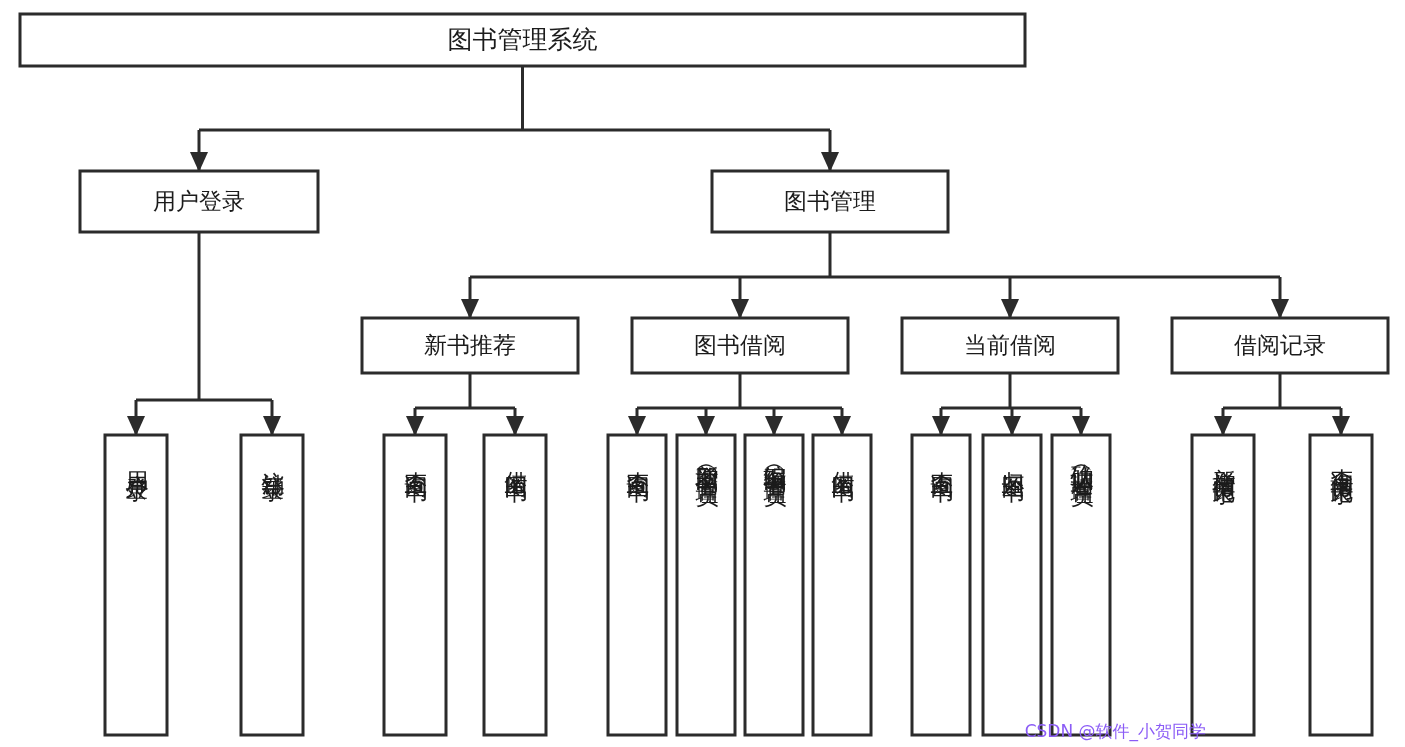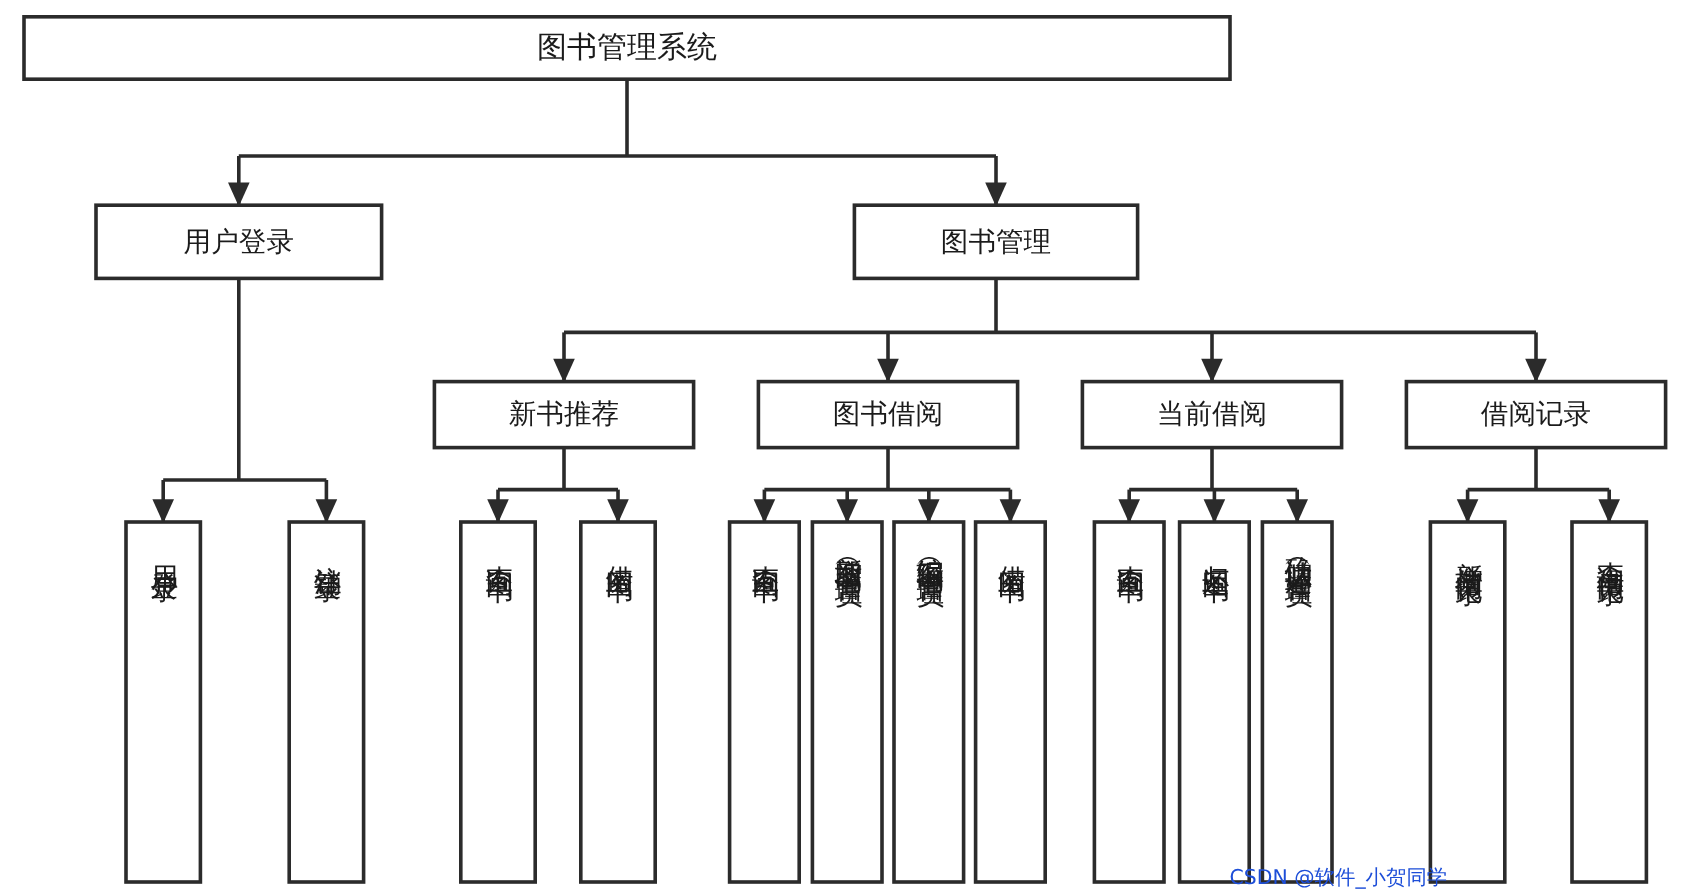--- a/index.html
+++ b/index.html
@@ -27,21 +27,21 @@
     font-size:23px;
     writing-mode:vertical-rl;
     text-orientation:upright;
     letter-spacing:3px;
   }
   .watermark{
     position:absolute;
     right:8px;bottom:4px;
     font-family:"DejaVu Sans","Liberation Sans",sans-serif;
     font-size:17px;
-    color:#1d4ed8;
+    color:#8b5cf6;
     white-space:nowrap;
     user-select:none;
   }
 </style>
 </head>
 <body>
 
 <div id="diagram-root">
   <svg id="diagram-canvas" viewBox="0 0 1405 747">
     <g id="edges-layer">

